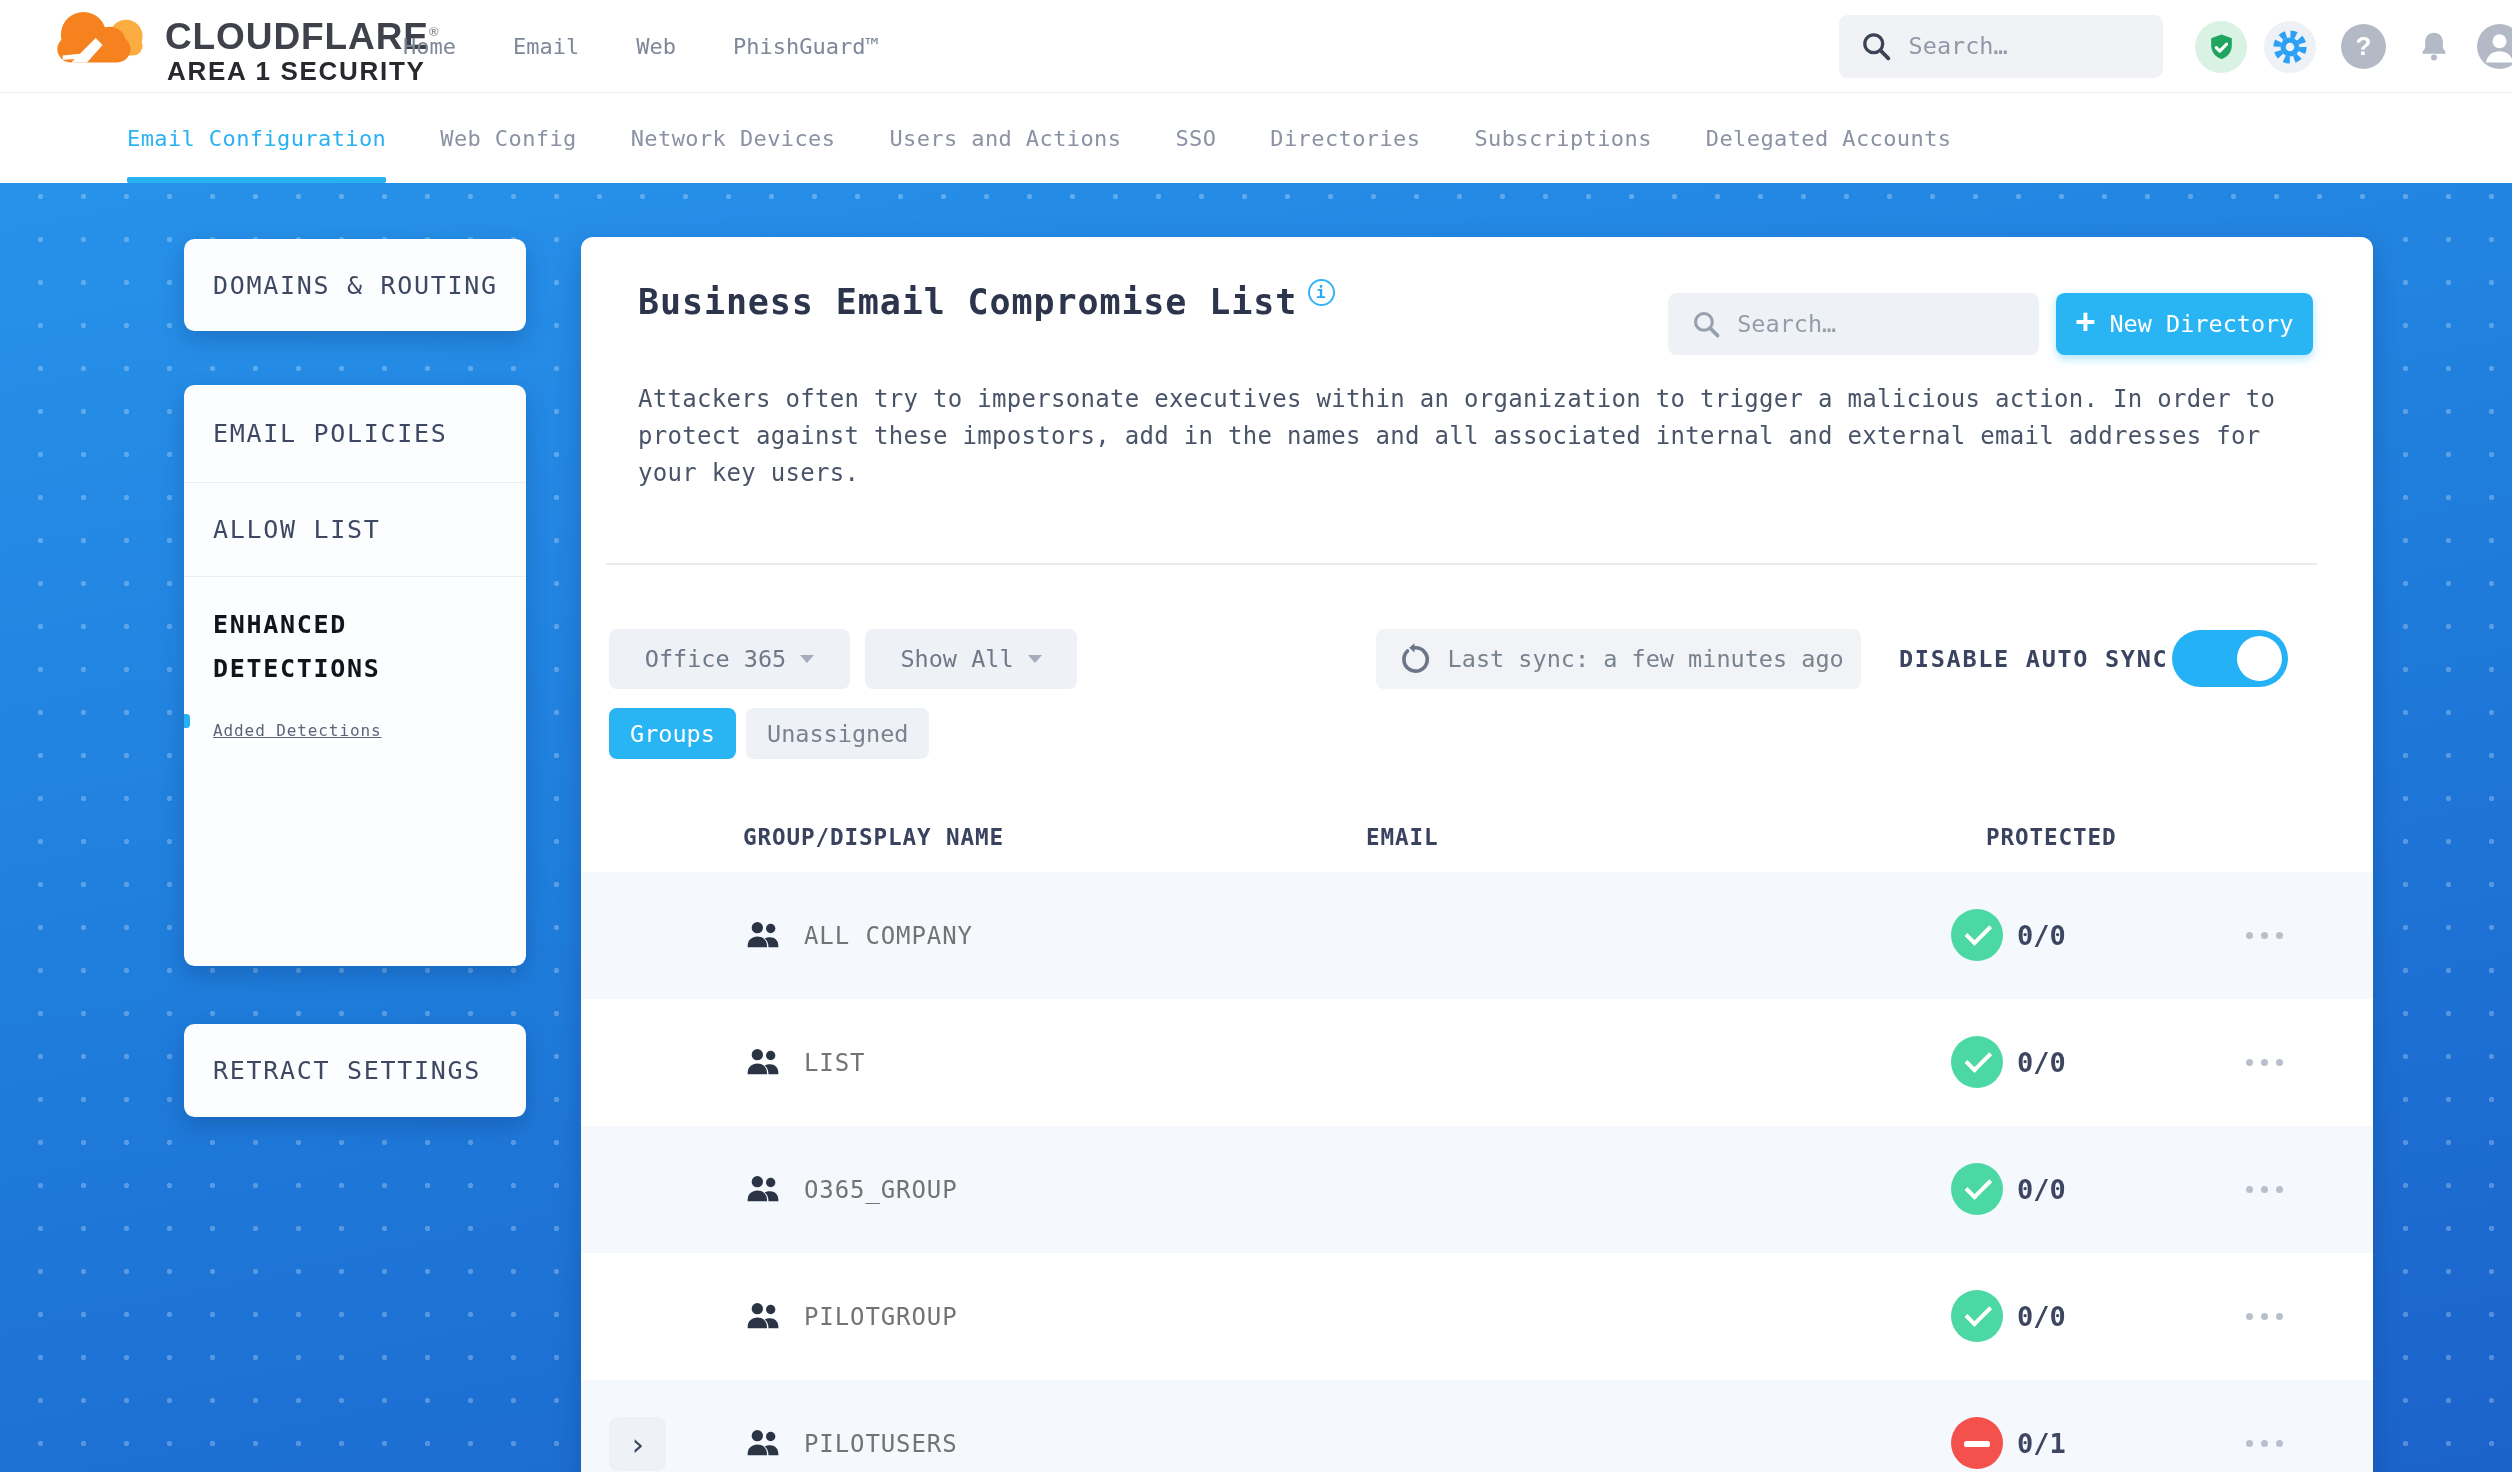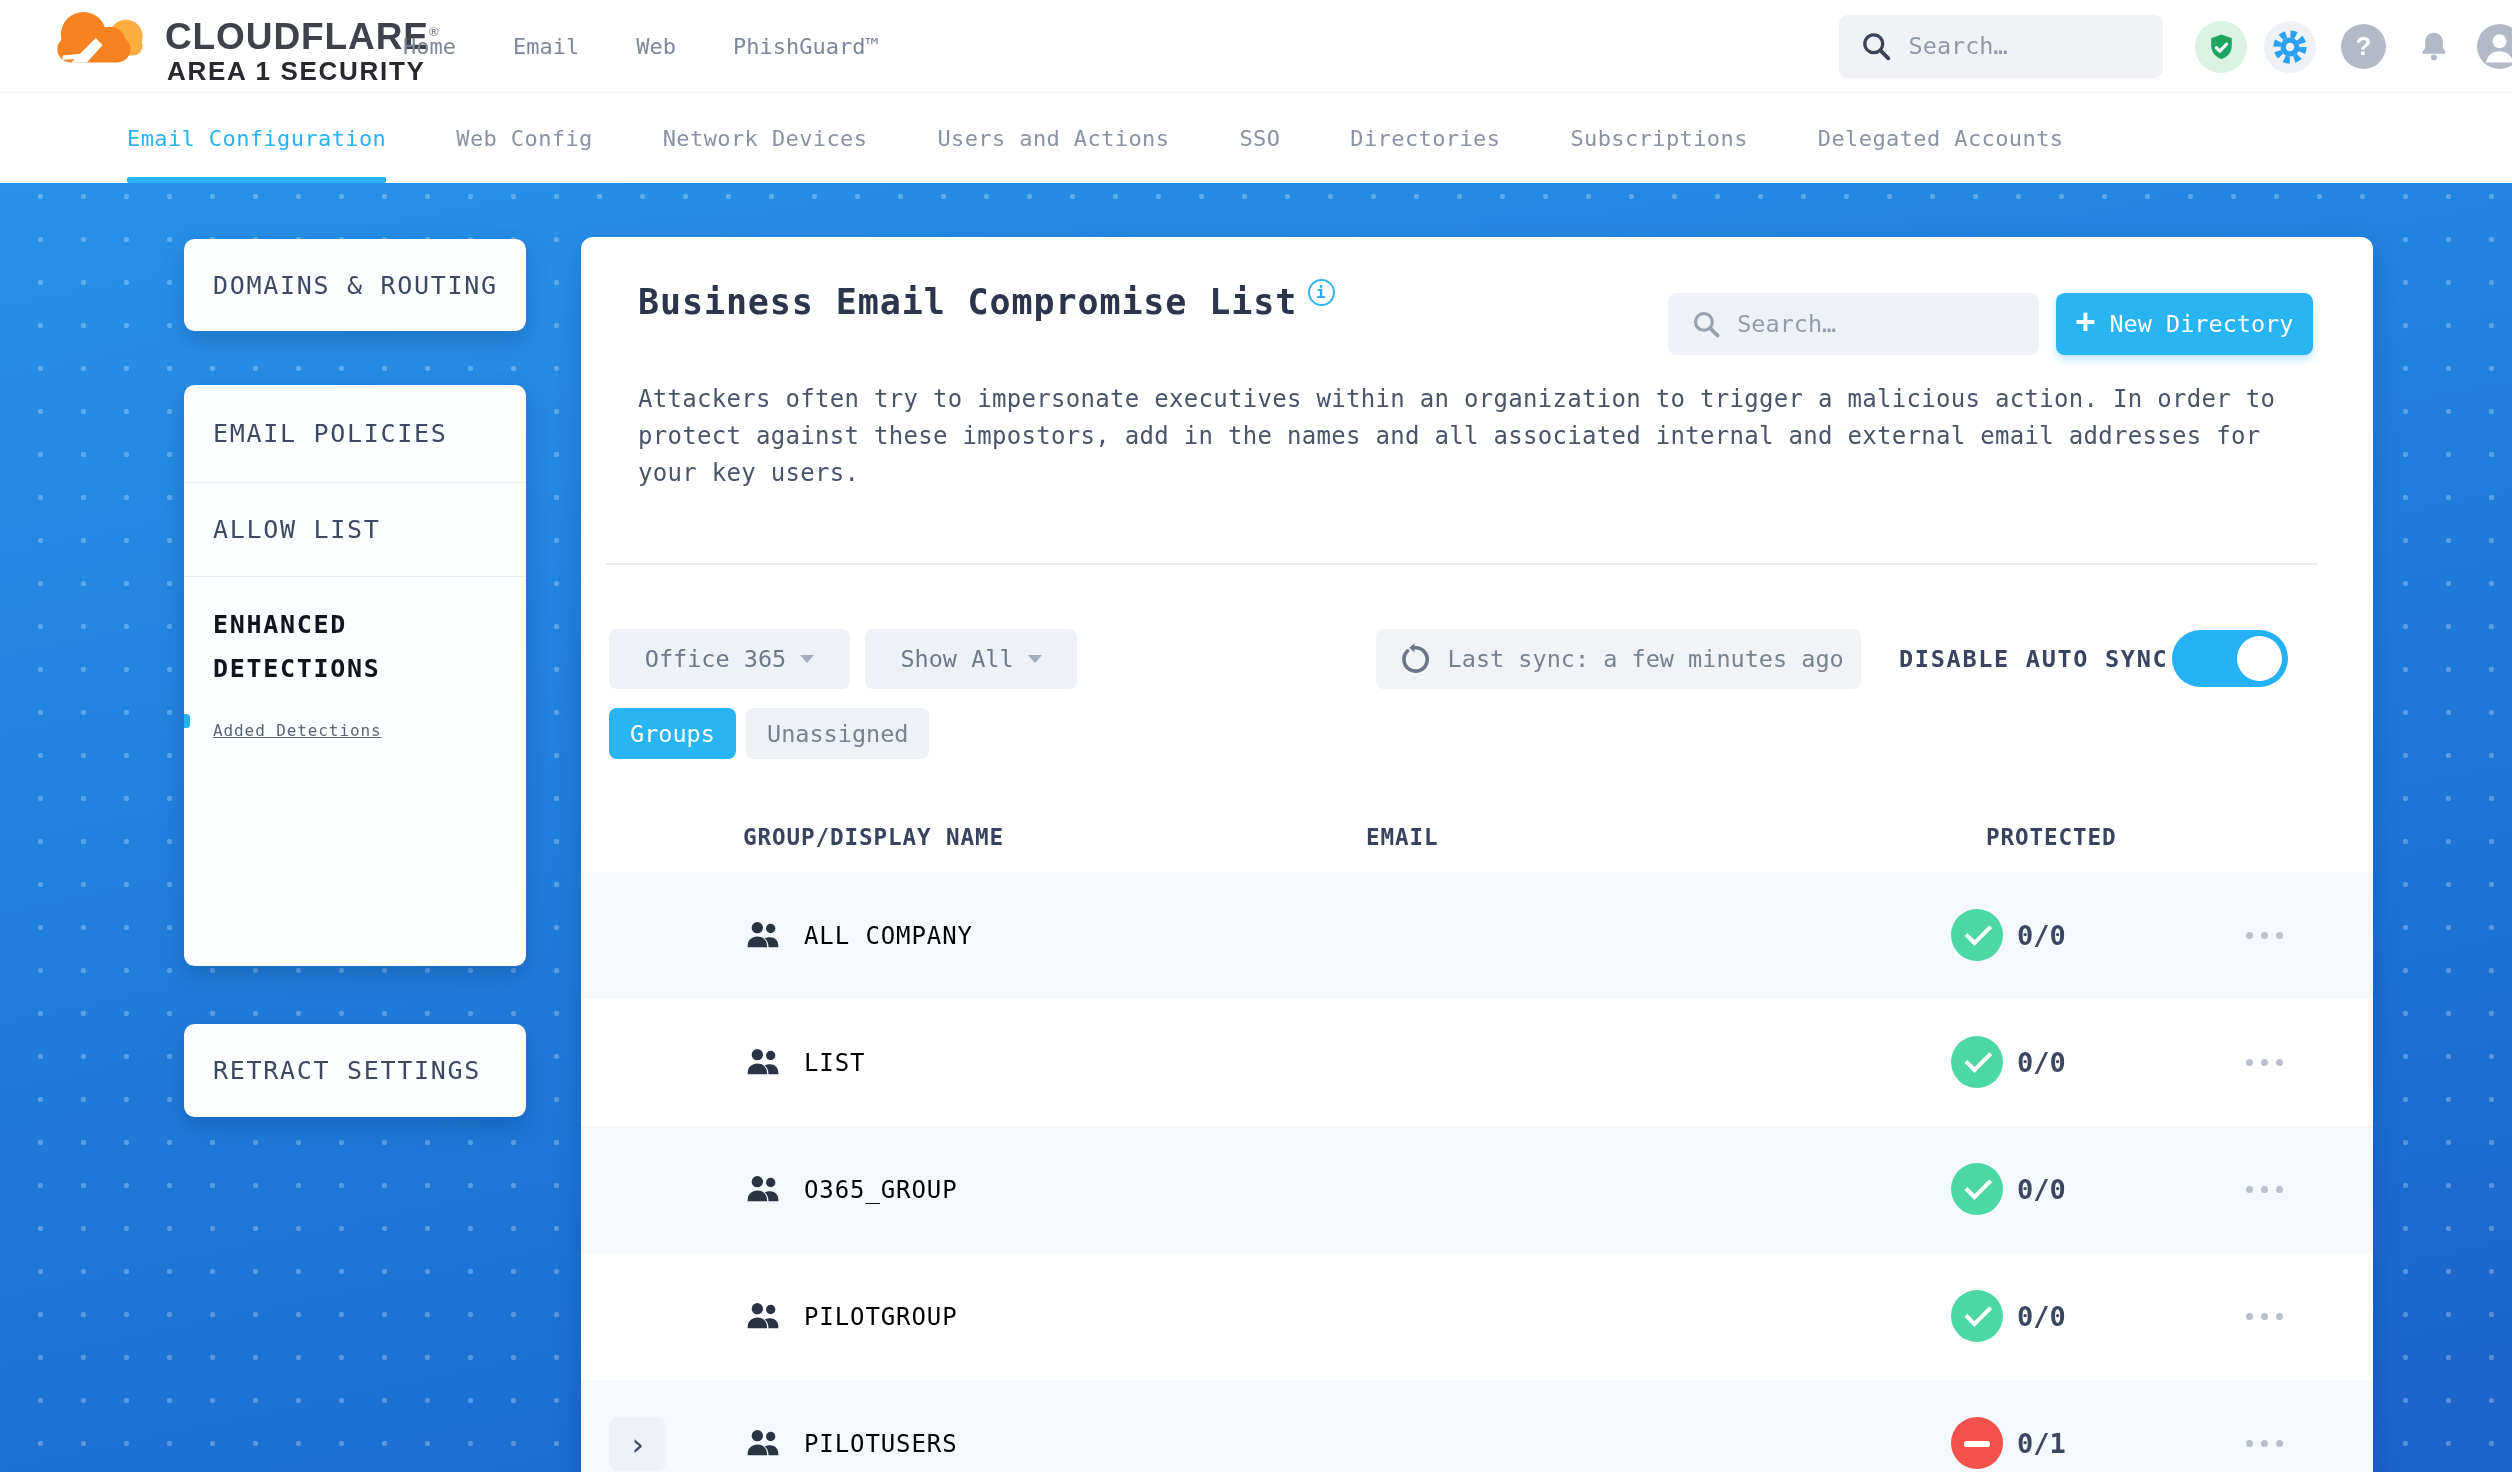--- a/index.html
+++ b/index.html
@@ -27,21 +27,21 @@
     display:flex; align-items:center; justify-content:center; }
   .ic-shield { left:2195px; background:#d9f2e3; }
   .ic-gear   { left:2264px; background:#eef1f5; }
   .ic-q      { left:2341px; top:24px; width:45px; height:45px; background:#b3bac6; color:#fff;
     font-size:26px; font-weight:bold; font-family:"Liberation Sans",sans-serif; }
   .ic-bell   { left:2409px; top:22.6px; width:49px; height:49px; background:transparent; }
   .ic-person { left:2477px; top:24px; width:45px; height:45px; background:#b3bac6; overflow:hidden; }
 
   
   .subnav { position:absolute; left:0; top:93px; width:2512px; height:90px; background:#fff; z-index:29; }
-  .subnav-inner { height:100%; display:flex; align-items:center; padding-left:127px; gap:70px; }
+  .subnav-inner { height:100%; display:flex; align-items:center; padding-left:127px; gap:54px; }
   .subnav-item { position:relative; height:100%; display:flex; align-items:center;
     font-size:22px; color:#8a92a3; cursor:pointer; letter-spacing:0.4px; }
   .subnav-item.active { color:#29b2f2; }
   .subnav-item.active::after { content:""; position:absolute; left:0; right:0; bottom:0; height:6px;
     background:#29b2f2; border-radius:1.7px; }
 
   
   .stage { position:absolute; left:0; top:183px; width:2512px; height:1289px;
     background-image:
       radial-gradient(circle, rgba(255,255,255,0.26) 2.3px, rgba(255,255,255,0) 3px),
@@ -113,21 +113,21 @@
 
   .thead { position:absolute; left:0; top:575px; width:100%; height:50px; }
   .th { position:absolute; top:12px; font-size:22.6px; font-weight:bold; letter-spacing:0.9px; color:#39425e; }
   .th-name { left:162px; } .th-email { left:785px; } .th-prot { left:1405px; }
 
   .rows { position:absolute; left:0; top:635px; width:100%; }
   .row { position:relative; height:127px; }
   .row.alt { background:#f5f8fc; }
   .row .ppl { position:absolute; left:162px; top:43px; width:40px; height:40px; }
   .row .rname { position:absolute; left:223px; top:0; height:127px; display:flex; align-items:center;
-    font-size:24px; letter-spacing:0.9px; color:#000000; }
+    font-size:24px; letter-spacing:0.9px; color:#737373; }
   .row .remail { position:absolute; left:785px; top:0; height:127px; display:flex; align-items:center;
     font-size:24px; color:#59627b; }
   .status { position:absolute; left:1370px; top:37px; width:52px; height:52px; border-radius:50%; }
   .status.ok { background:#4cd8a5; }
   .status.ok::after { content:""; position:absolute; left:14.8px; top:15.6px; width:21px; height:10.4px;
     border-left:4.3px solid #fff; border-bottom:4.3px solid #fff; transform:rotate(-45deg); }
   .status.blocked { background:#f4504c; }
   .status.blocked::after { content:""; position:absolute; left:13px; top:23.5px; width:26px; height:6px;
     background:#fff; border-radius:2.6px; }
   .rcount { position:absolute; left:1436px; top:0; height:127px; display:flex; align-items:center;

